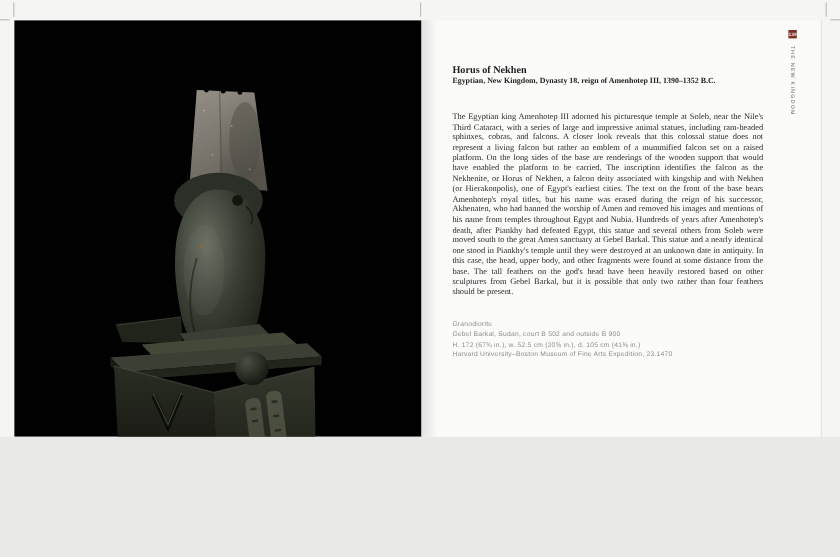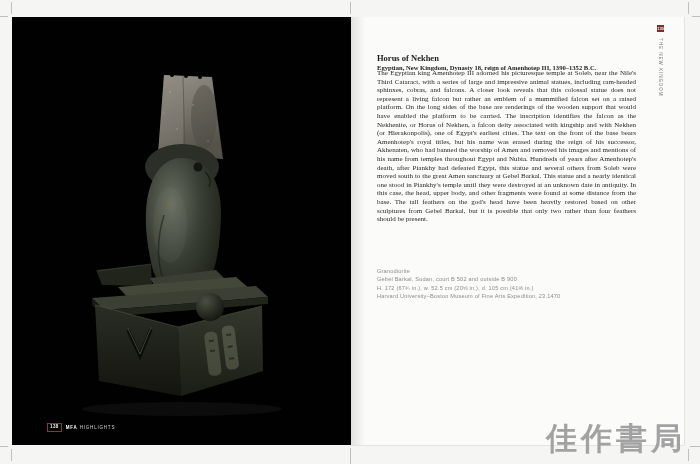--- a/index.html
+++ b/index.html
@@ -1,17 +1,17 @@
 <!DOCTYPE html>
 <html><head>
 <meta charset="utf-8">
 <style>
   html,body{margin:0;padding:0;background:#e9e9e7;}
   .stage{
-    position:relative; width:700px; height:464px; overflow:hidden;
+    position:relative; width:700px; height:364px; overflow:hidden;
     background:#f5f5f3;
     font-family:"Liberation Serif", serif;
   }
   
   .crop{position:absolute;background:#bfbfbd;}
   .crop.v{width:1px;} .crop.h{height:1px;}
   
   .left-page{
     position:absolute; left:12px; top:17px; width:339px; height:428px;
     background:#010101; overflow:hidden;
@@ -39,21 +39,21 @@
   .page-edge{position:absolute;background:#e3e3e0;}
   .entry-title{
     position:absolute; left:377px; top:53px; width:260px;
     font-size:8.5px; font-weight:bold; color:#1c1c1c; line-height:10px;
   }
   .entry-subtitle{
     position:absolute; left:377px; top:64px; width:260px;
     font-size:6.6px; font-weight:bold; color:#222; line-height:8px;
   }
   .entry-body{
-    position:absolute; left:377px; top:69px; width:259px;
+    position:absolute; left:377px; top:93px; width:259px;
     font-size:7px; line-height:8.6px; color:#272727;
     text-align:justify;
   }
   .caption{
     position:absolute; left:377px; top:267px; width:259px;
     font-family:"Liberation Sans", sans-serif;
     font-size:5.6px; line-height:8.3px; color:#8b8b89; letter-spacing:.2px;
   }
   .caption div{white-space:nowrap;}
   

